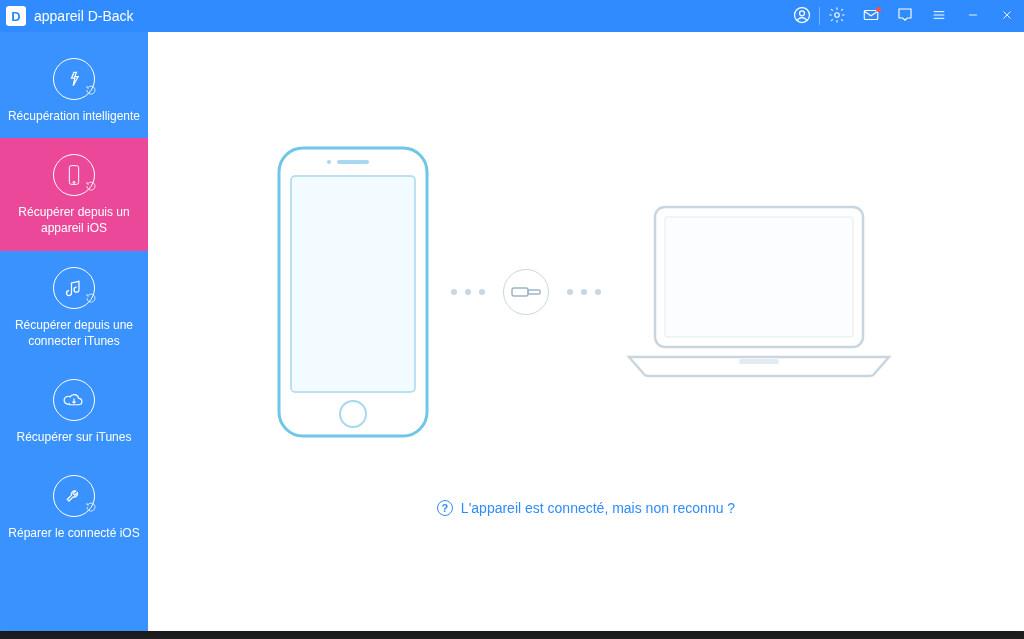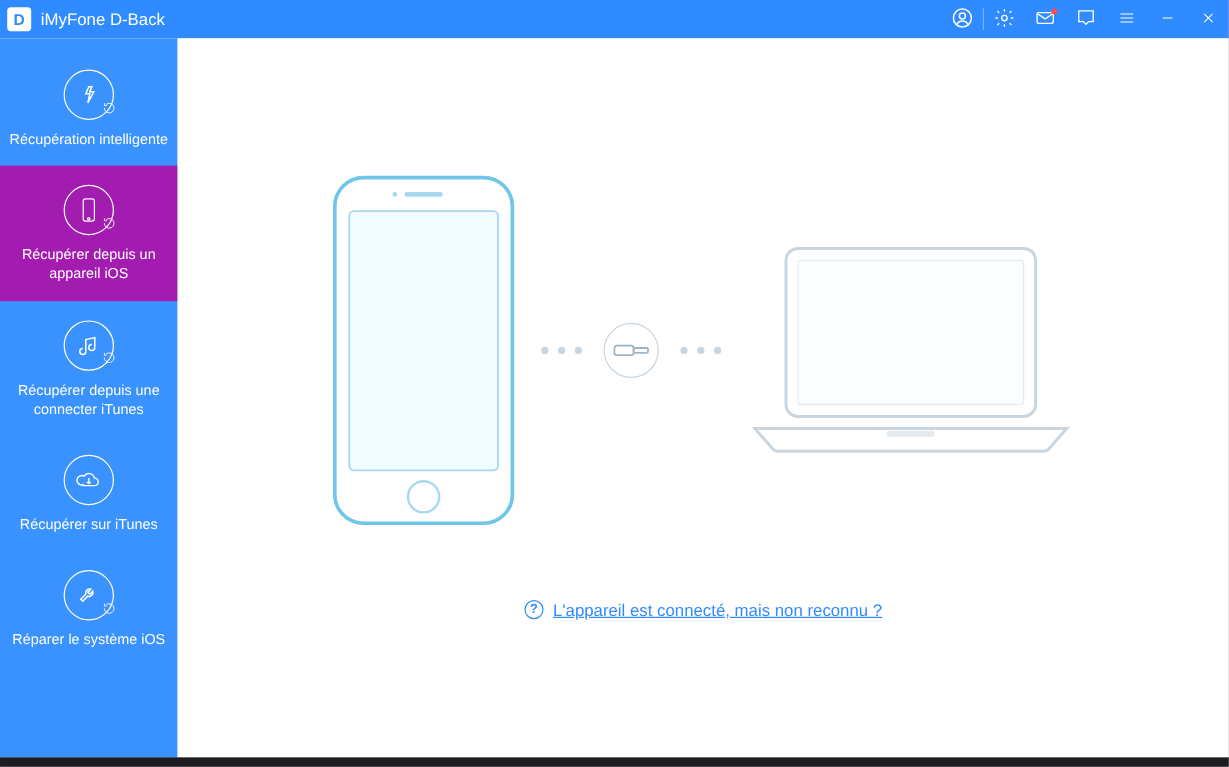--- a/index.html
+++ b/index.html
@@ -31,21 +31,21 @@
   
   .body { flex: 1 1 auto; display: flex; min-height: 0; }
   .sidebar {
     width: 148px; background: #3a92ff; display: flex; flex-direction: column;
     color: #fff; font-size: 12px; text-align: center; padding-top: 10px;
   }
   .side-item {
     padding: 16px 6px 14px; cursor: pointer; display: flex; flex-direction: column;
     align-items: center; gap: 8px; line-height: 1.35;
   }
-  .side-item.active { background: #a21caf; }
+  .side-item.active { background: #ec4899; }
   .side-icon { width: 42px; height: 42px; border: 1.5px solid #fff; border-radius: 50%;
     display: flex; align-items: center; justify-content: center; position: relative; }
   .side-icon svg { stroke: #fff; fill: none; stroke-width: 1.5; }
   .side-arrow { position: absolute; right: -3px; bottom: -1px; }
   .content {
     flex: 1 1 auto; background: #fff; position: relative; display: flex; flex-direction: column;
     align-items: center; padding-top: 62px; color: #555;
   }
   .instruction { font-size: 17px; color: #555; }
   .illustration {
@@ -54,35 +54,35 @@
   .dots { display: flex; gap: 8px; }
   .dots span { width: 6px; height: 6px; border-radius: 50%; background: #c9d6e0; }
   .usb-circle {
     width: 46px; height: 46px; border: 1.5px solid #c9d6e0; border-radius: 50%;
     display: flex; align-items: center; justify-content: center;
   }
   .phone svg, .laptop svg, .usb-circle svg { display: block; }
   .helplink {
     margin-top: 58px; display: flex; align-items: center; gap: 8px; font-size: 14px;
   }
-  .helplink a { color: #2f8bff; text-decoration: underline; cursor: pointer; }
+  .helplink a { color: #2f8bff; cursor: pointer; }
   .helplink .qmark {
     width: 16px; height: 16px; border: 1.5px solid #2f8bff; border-radius: 50%;
     color: #2f8bff; font-size: 11px; font-weight: 700; display: flex;
     align-items: center; justify-content: center;
   }
 </style>
 </head>
 <body>
 
 <div class="window">
 
   <div class="titlebar">
     <div class="logo">D</div>
-    <div class="title">iMyFone D-Back</div>
+    <div class="title">appareil D-Back</div>
     <div class="spacer"></div>
     <div class="tbtn">
       <span>
         <svg width="20" height="20" viewBox="0 0 24 24">
             <circle cx="12" cy="12" r="9"></circle>
             <circle cx="12" cy="10" r="3"></circle>
             <path d="M6 19c1.5-3 4-4 6-4s4.5 1 6 4"></path>
           </svg>
       </span>
     </div>
@@ -193,21 +193,21 @@
       <div class="side-item">
         <div class="side-icon">
           <svg width="20" height="20" viewBox="0 0 24 24">
               <path d="M14 6a4 4 0 0 0-5 5l-5 5 2 2 5-5a4 4 0 0 0 5-5l-3 3-2-2 3-3z"></path>
             </svg>
           <span class="side-arrow"><svg width="12" height="12" viewBox="0 0 24 24" stroke="#fff" fill="none" stroke-width="2">
                 <path d="M4 12a8 8 0 1 0 3-6"></path>
                 <path d="M4 4v4h4"></path>
               </svg></span>
         </div>
-        <span>Réparer le système iOS</span>
+        <span>Réparer le connecté iOS</span>
       </div>
 
     </div>
 
     <div class="content">
 
       <div class="illustration">
         <span class="phone">
           <svg width="160" height="300" viewBox="0 0 160 300">
             <rect x="6" y="6" width="148" height="288" rx="24" fill="none" stroke="#6fc6e6" stroke-width="3"></rect>

